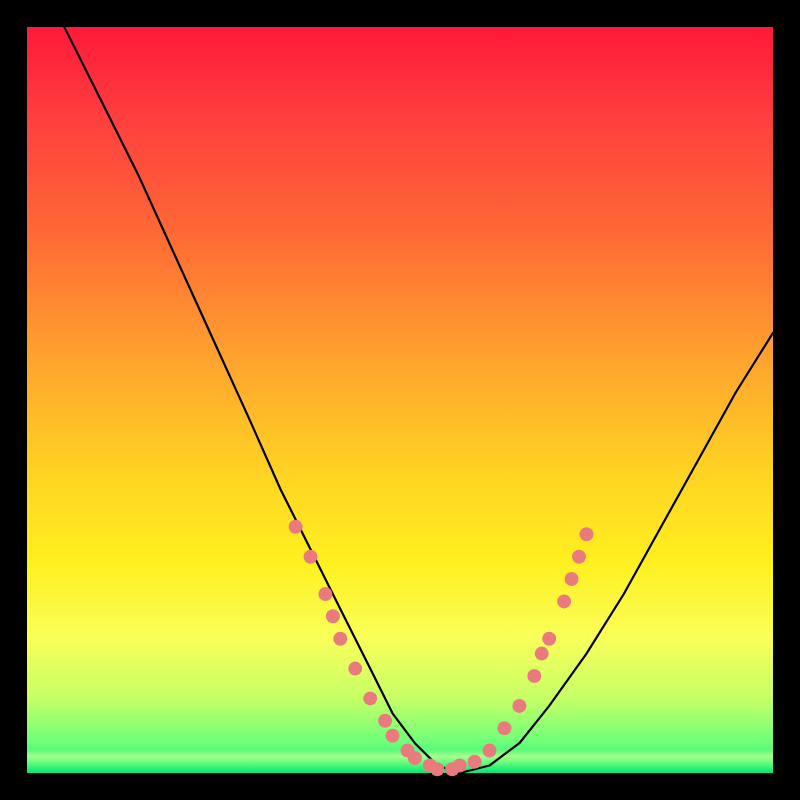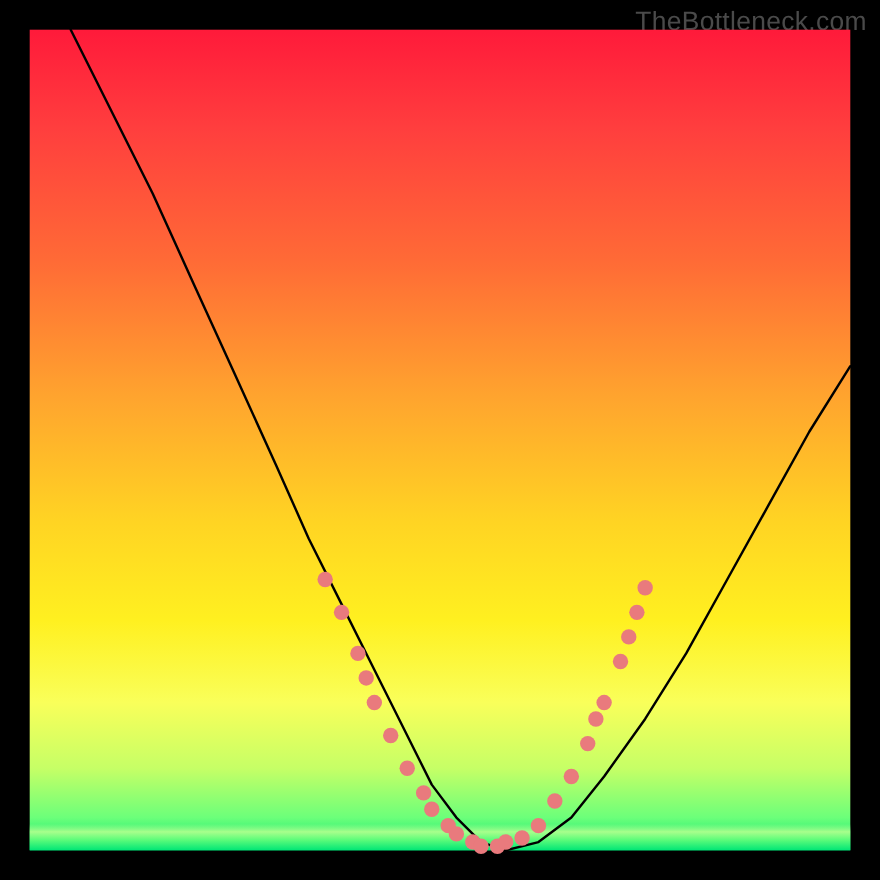--- a/index.html
+++ b/index.html
@@ -80,21 +80,20 @@
   }
   .marker {
     fill: #e97a7d;
     stroke: none;
   }
 </style>
 </head>
 <body>
 
 <div class="frame">
-  <div class="watermark">TheBottleneck.com</div>
 
   <div class="plot-area">
     <div class="green-band"></div>
 
     <svg class="curve" viewBox="0 0 746 746" preserveAspectRatio="none">
       <path id="curve-path" class="curve-path" d="M 37.3 0.0 L 74.6 74.6 L 111.9 149.2 L 149.2 231.3 L 186.5 313.3 L 223.8 395.4 L 253.6 462.5 L 283.5 522.2 L 313.3 581.9 L 343.2 641.6 L 365.5 686.3 L 387.9 716.2 L 410.3 738.5 L 432.7 746.0 L 462.5 738.5 L 492.4 716.2 L 522.2 678.9 L 559.5 626.6 L 596.8 567.0 L 634.1 499.8 L 671.4 432.7 L 708.7 365.5 L 746.0 305.9 "></path>
       <g id="markers-group">
           <circle cx="268.6" cy="499.8" r="7" class="marker"></circle>
           <circle cx="283.5" cy="529.7" r="7" class="marker"></circle>
           <circle cx="298.4" cy="567.0" r="7" class="marker"></circle>

